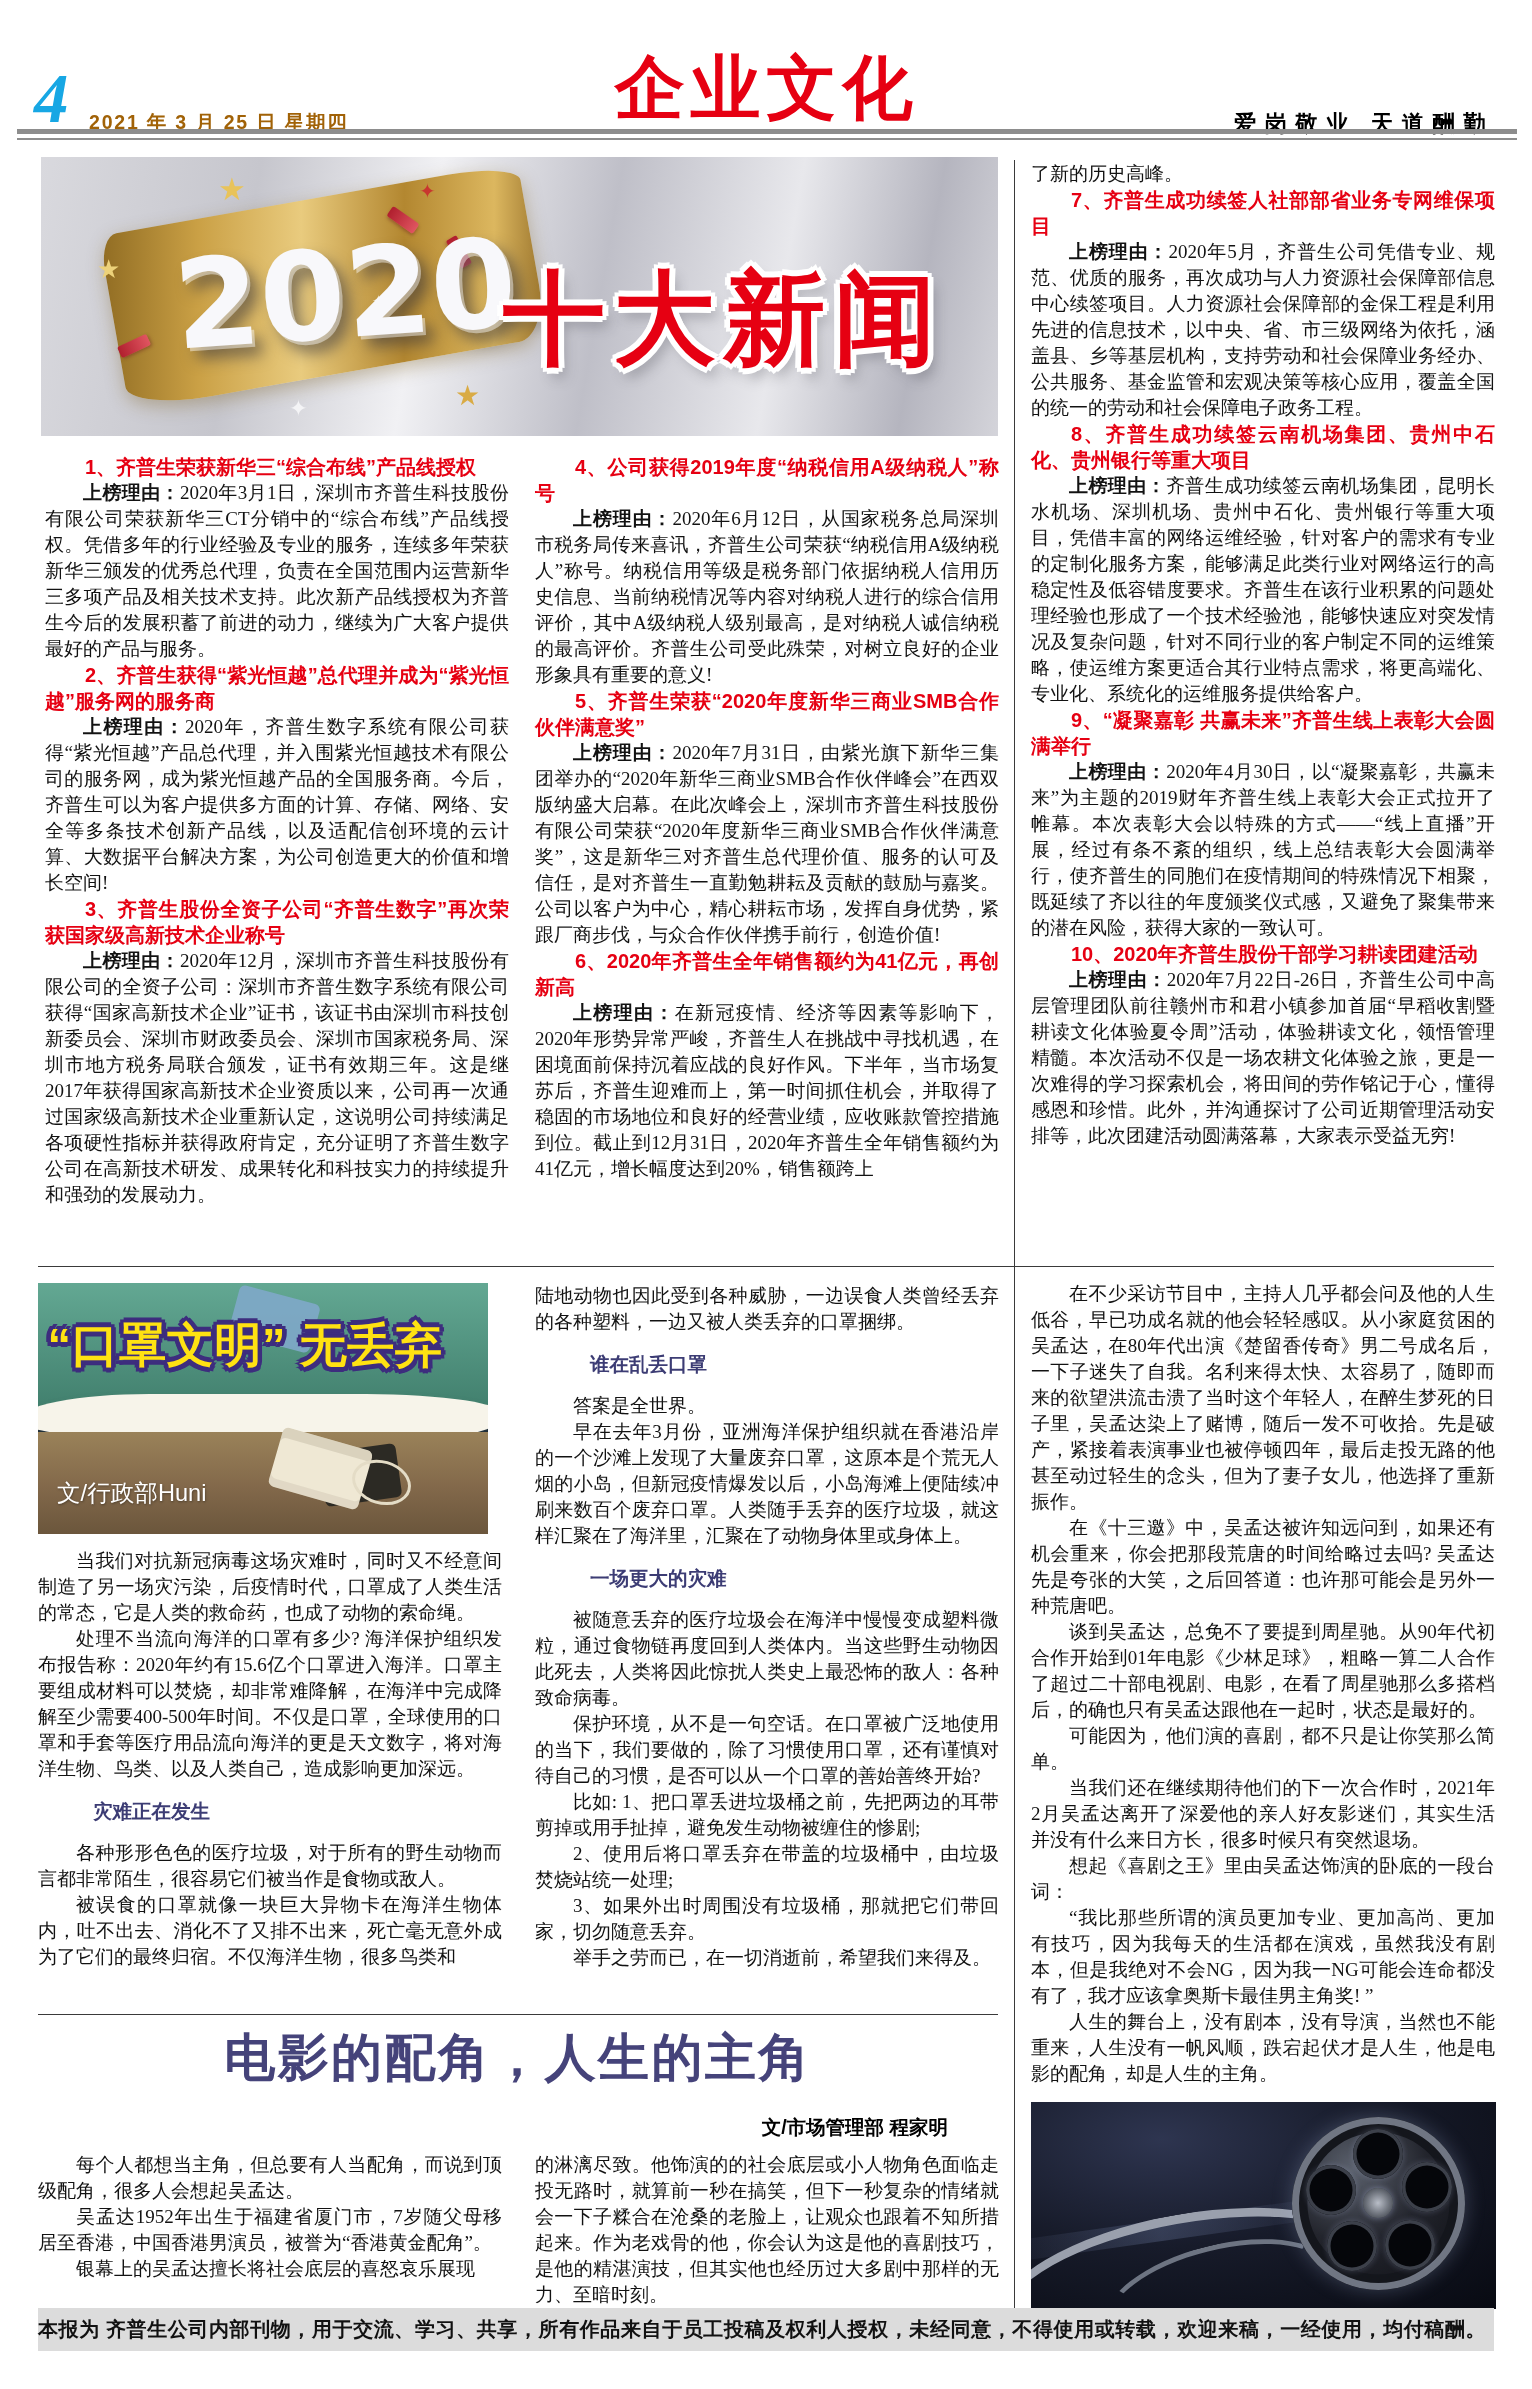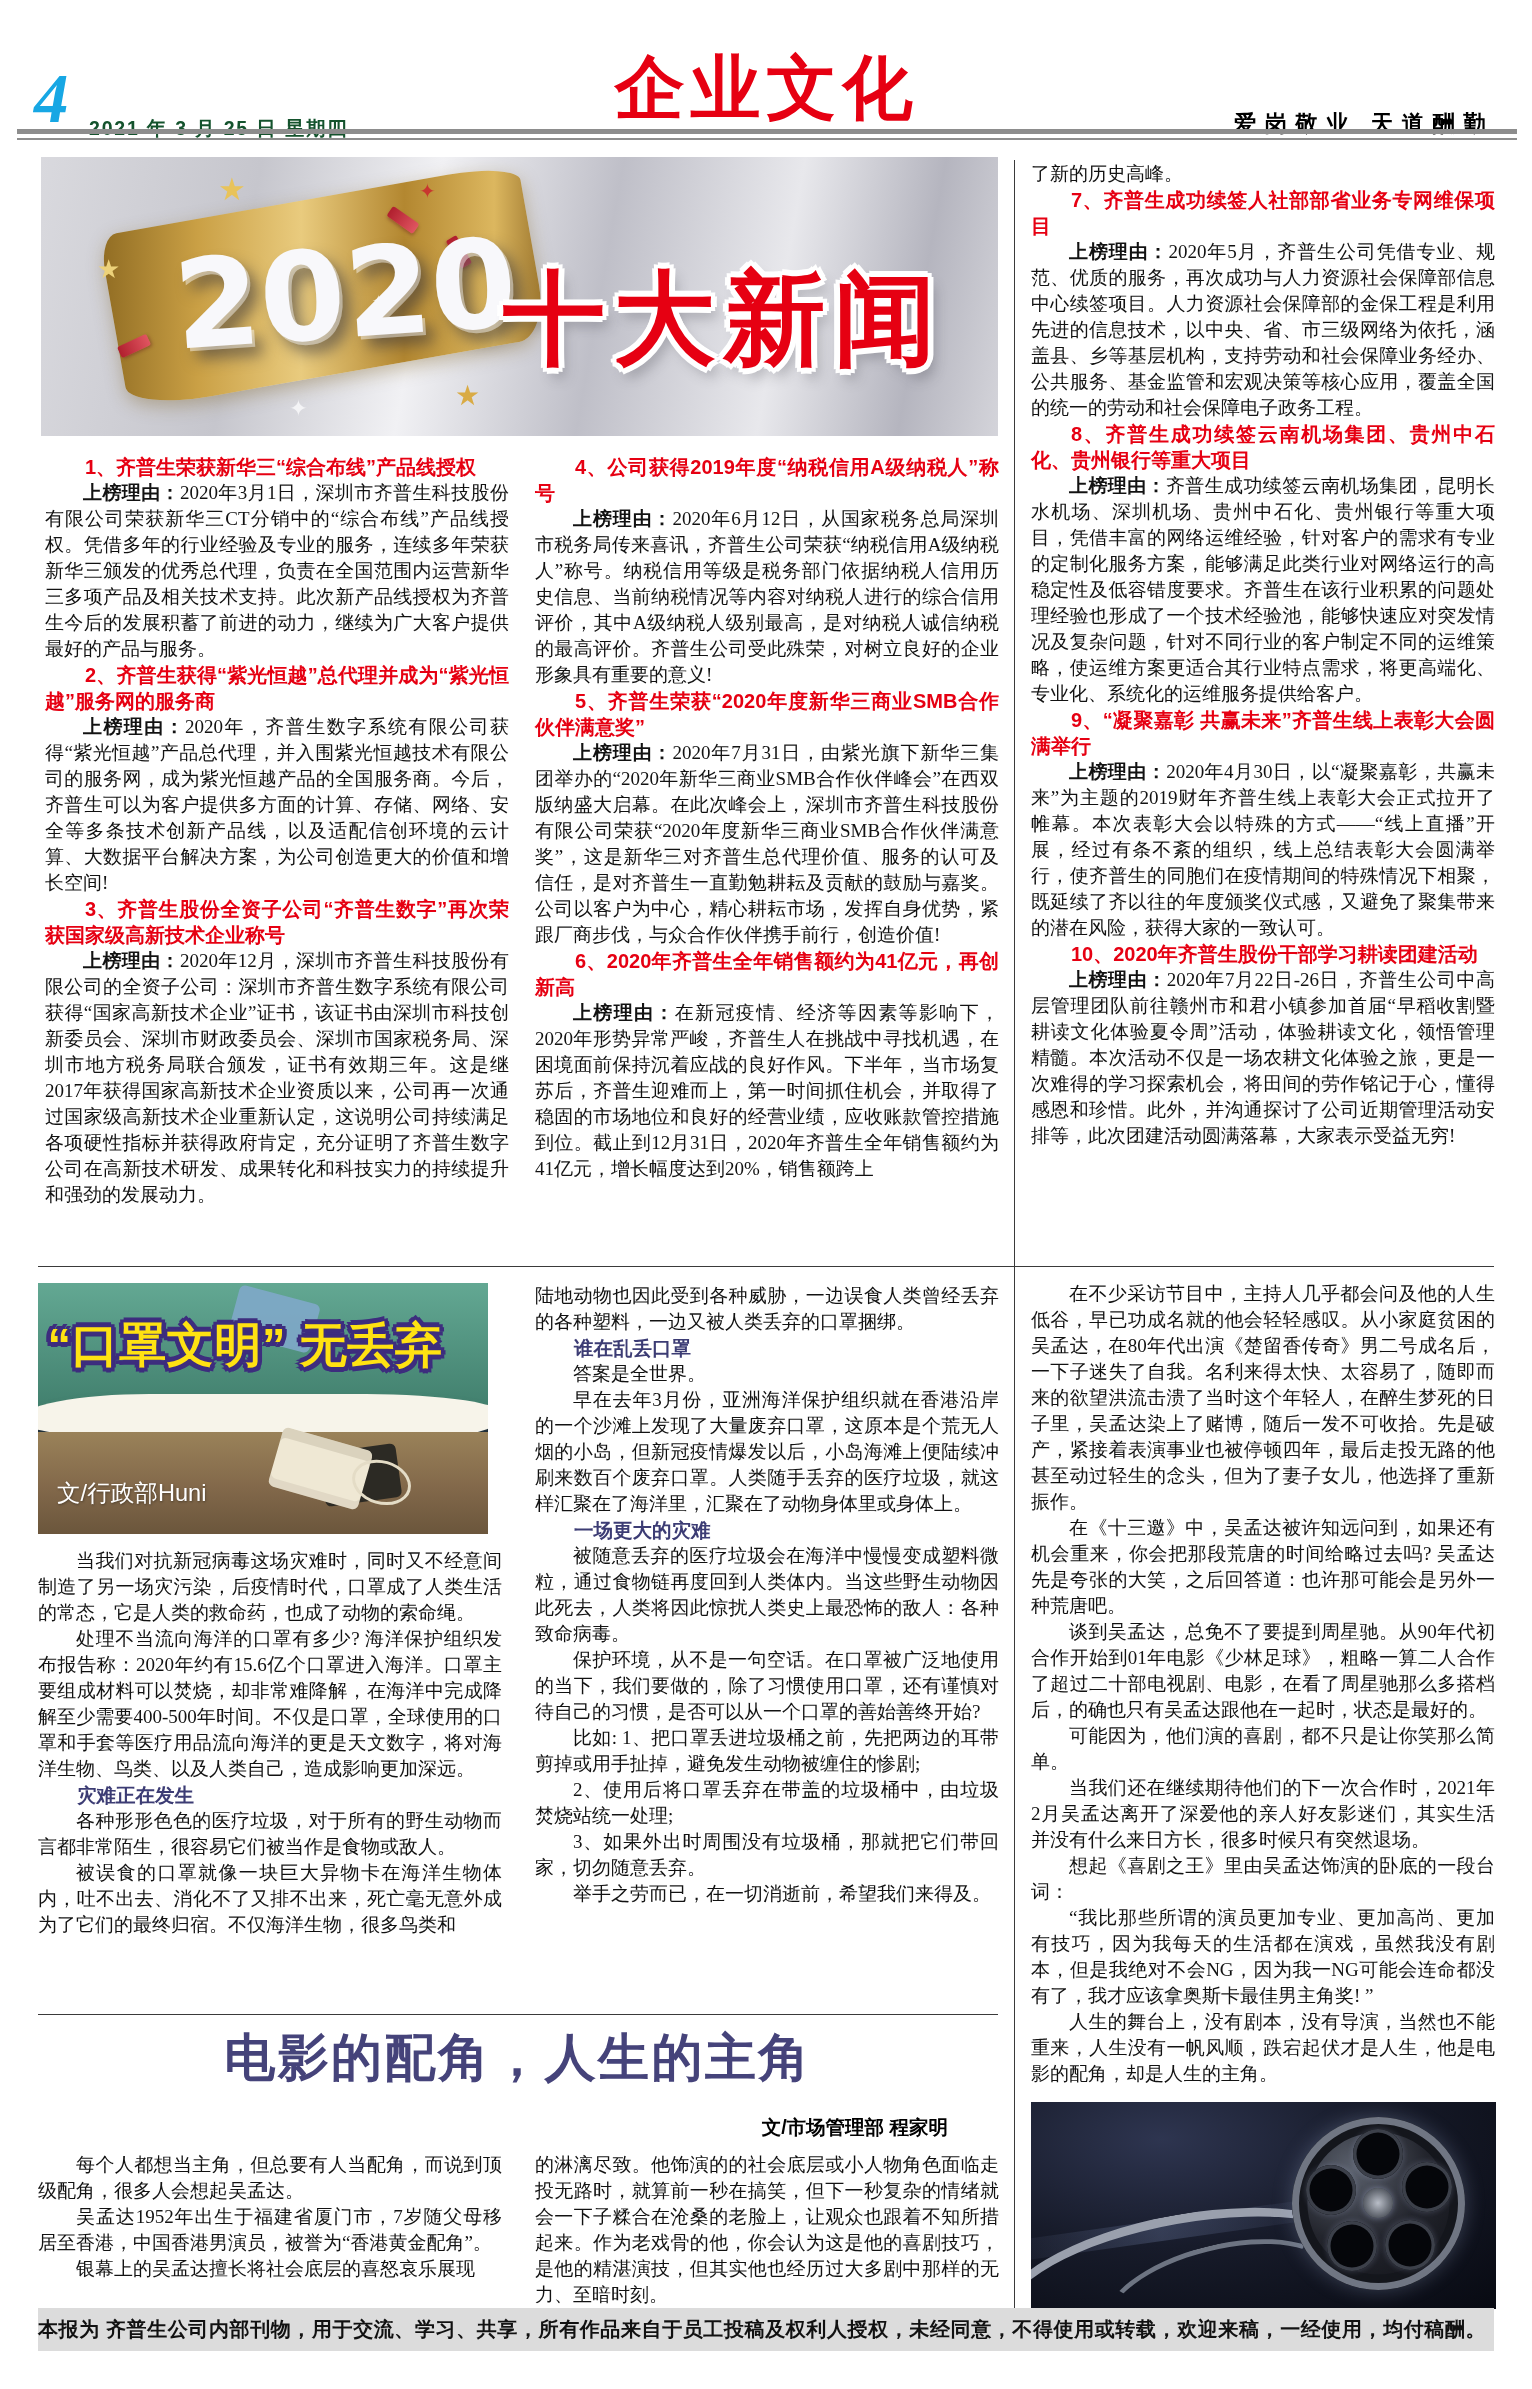--- a/index.html
+++ b/index.html
@@ -3,21 +3,21 @@
 <meta charset="utf-8">
 <style>
   html,body{margin:0;padding:0;background:#e9e9e9;}
   #page{position:relative;width:1533px;height:2389px;background:#ffffff;overflow:hidden;
         font-family:"Liberation Serif","DejaVu Serif",serif;color:#141414;}
 
   
   .page-num{position:absolute;left:34px;top:65px;font-size:69px;font-weight:700;font-style:italic;
             color:#17a7e4;font-family:"Liberation Serif",serif;line-height:1;}
   .hdr-date{position:absolute;left:89px;top:109px;font-size:19.5px;letter-spacing:1.8px;
-            font-family:"Liberation Sans","DejaVu Sans",sans-serif;font-weight:600;color:#14532d;margin-top:6px;}
+            font-family:"Liberation Sans","DejaVu Sans",sans-serif;font-weight:600;color:#a16207;}
   .hdr-title{position:absolute;left:50%;transform:translateX(-50%);top:54px;font-size:70px;font-weight:700;
              color:#e60012;letter-spacing:5.9px;font-family:"Liberation Serif",serif;line-height:1;}
   .hdr-motto{position:absolute;right:39px;top:108px;font-size:22.5px;font-weight:700;letter-spacing:8.3px;
              font-family:"Liberation Serif",serif;color:#000;}
   .rule-thick{position:absolute;left:16.5px;top:129px;width:1500px;height:4.7px;background:#8d8d8d;}
   .rule-thin{position:absolute;left:16.5px;top:138px;width:1500px;height:1.8px;background:#8d8d8d;}
 
   
   .banner{position:absolute;left:41px;top:157px;width:957px;height:279px;overflow:hidden;
           background:linear-gradient(100deg,#d9d9de 0%,#c6c6cd 22%,#f1f1f4 40%,#bfbfc8 58%,#e8e8ec 76%,#b5b5bf 90%,#d4d4da 100%);}
@@ -40,21 +40,21 @@
   .hrule-mid{position:absolute;left:38px;top:1266px;width:1456px;height:1.2px;background:#3a3a3a;}
   .hrule-low{position:absolute;left:38px;top:2014px;width:960px;height:1.2px;background:#3a3a3a;}
 
   
   .col{position:absolute;width:464px;font-size:19px;line-height:26px;text-align:justify;color:#121212;}
   .col p{margin:0;text-indent:2em;}
   .col p.flush{text-indent:0;}
   .news-title{margin:0;font-family:"Liberation Sans","DejaVu Sans",sans-serif;font-weight:700;color:#e60012;
               font-size:20px;line-height:26px;text-indent:2em;text-align:justify;}
   .lead{font-family:"Liberation Sans","DejaVu Sans",sans-serif;font-weight:700;}
-  .subhead{margin:0;text-indent:2em;font-family:"Liberation Sans","DejaVu Sans",sans-serif;font-weight:700;
+  .subhead{margin:16px;text-indent:2em;font-family:"Liberation Sans","DejaVu Sans",sans-serif;font-weight:700;
            color:#3c3c74;font-size:19.5px;line-height:26px;}
 
   
   .mask-img{position:absolute;left:38px;top:1283px;width:450px;height:251px;overflow:hidden;background:#0f172a;}
   .mask-sea{position:absolute;left:0;top:0;right:0;height:127px;background:linear-gradient(180deg,#63a893,#417f6d);}
   .mask-foam{position:absolute;left:-17.7px;top:111px;right:-17.7px;height:46px;background:#f7f4ea;
              border-radius:48% 52% 42% 58% / 100% 85% 95% 75%;box-shadow:0 3.5px 5.9px rgba(90,120,100,.35);}
   .mask-sand{position:absolute;left:0;top:149px;right:0;bottom:0;
              background:linear-gradient(180deg,#9a8259 0%,#82684a 55%,#6b563c 100%);}
   .mask-shape{position:absolute;border-radius:5.9px;}

